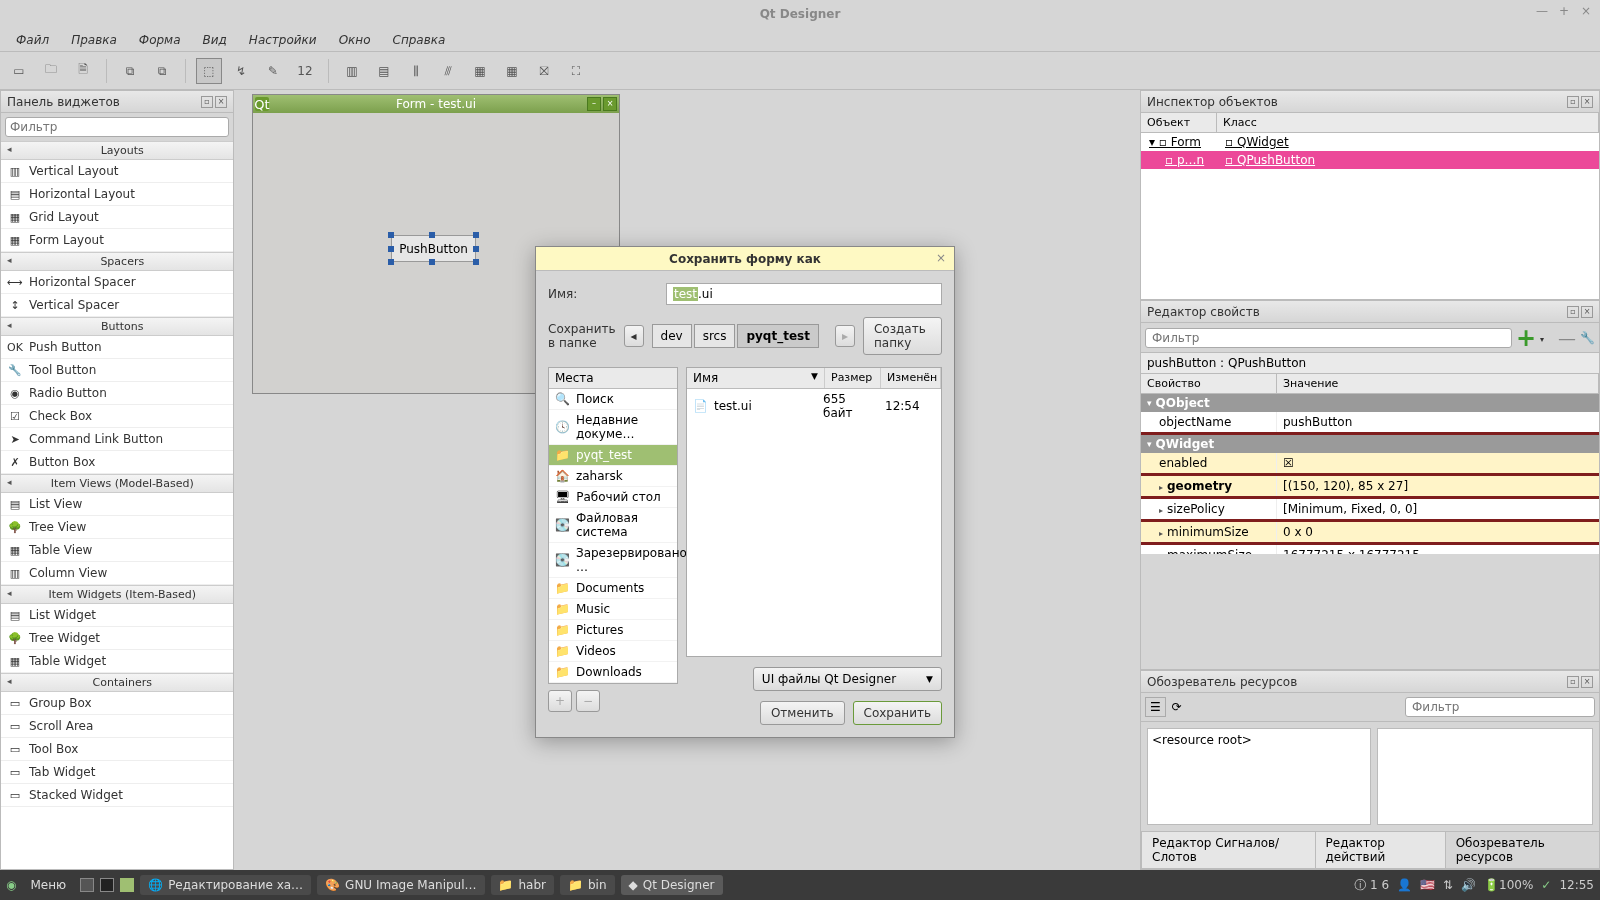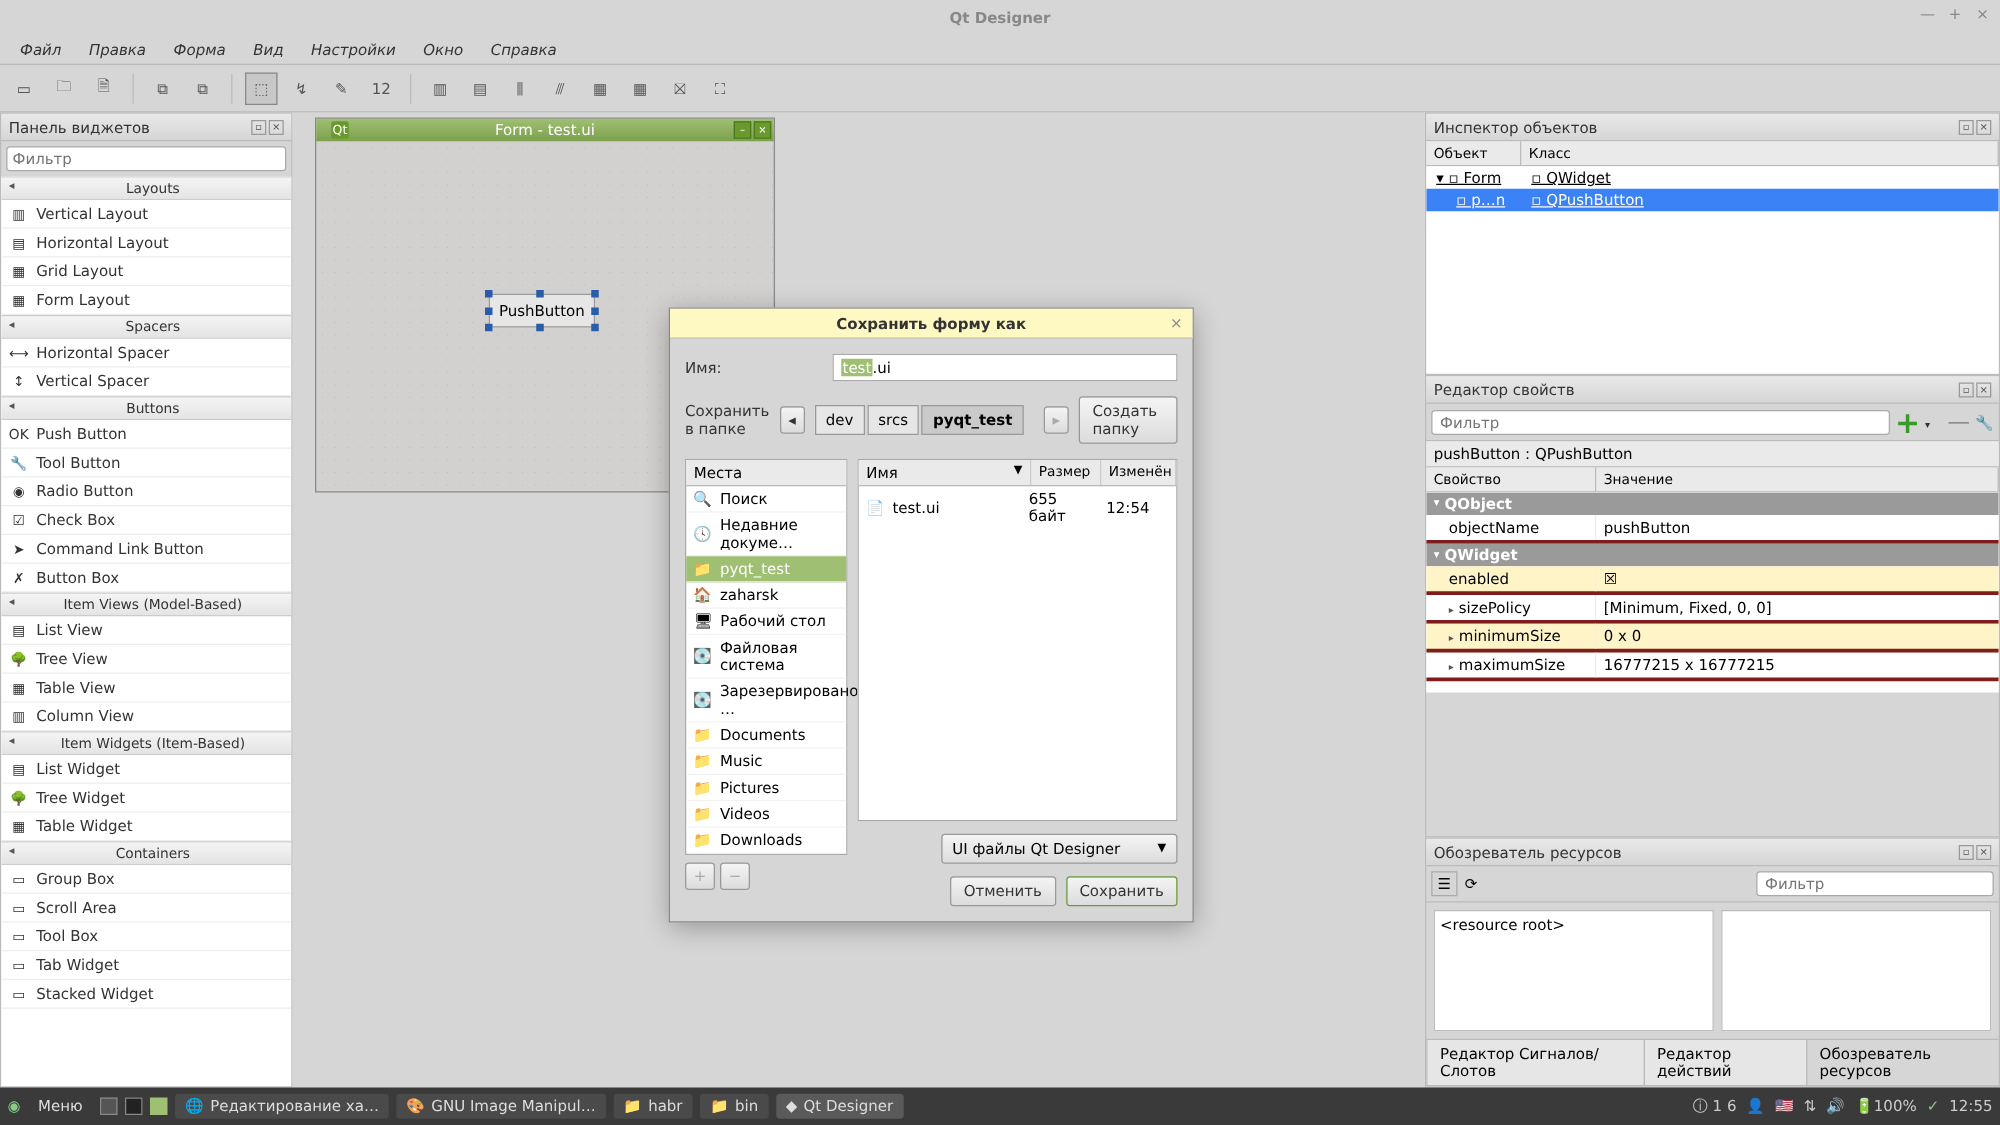--- a/index.html
+++ b/index.html
@@ -29,34 +29,34 @@
 .widgetbox { flex: 1; overflow-y: auto; background: #fff; }
 .filter { width: calc(100% - 8px); margin: 4px; padding: 2px 4px; border: 1px solid #aaa; border-radius: 3px; background: #fff; color: #888; }
 .wb-cat { background: linear-gradient(#f4f4f4,#e4e4e4); border-top: 1px solid #ccc; border-bottom: 1px solid #ccc; text-align: center; padding: 2px 0; font-size: 11px; color: #333; }
 .wb-cat::before { content: "◂"; float: left; margin-left: 6px; color: #555; font-size: 9px; }
 .wb-item { display: flex; align-items: center; gap: 6px; padding: 3px 6px; border-bottom: 1px solid #eee; color: #333; }
 .wic { width: 16px; height: 16px; display: inline-flex; align-items: center; justify-content: center; font-size: 11px; }
 
 .center { flex: 1; position: relative; background: #d6d6d6; }
 .formwin { position: absolute; left: 18px; top: 4px; width: 368px; background: #d2d1cf; border: 1px solid #888; }
 .formwin .fhdr { height: 18px; background: linear-gradient(#9fbf72,#7ca04d); color: #fff; font-size: 11px; display: flex; align-items: center; justify-content: center; position: relative; }
-.formwin .fhdr .qicon { position: absolute; left: 12px; width: 14px; height: 14px; background: #6a9a2e; color: #fff; display: flex; align-items: center; justify-content: center; font-size: 10px; border-radius: 2px; }
+.formwin .fhdr .qicon { position: absolute; left: 2px; width: 14px; height: 14px; background: #6a9a2e; color: #fff; display: flex; align-items: center; justify-content: center; font-size: 13px; border-radius: 2px; }
 .formwin .fhdr .fwb { position: absolute; right: 2px; display: flex; gap: 2px; }
 .fwbtn { width: 14px; height: 14px; background: #6a9a2e; border: 1px solid #4a7a1e; color: #fff; font-size: 8px; text-align: center; line-height: 12px; }
 .formbody { height: 280px; background-image: radial-gradient(circle, #bbb 0.5px, transparent 0.5px); background-size: 10px 10px; position: relative; }
 .pushbtn { position: absolute; left: 138px; top: 122px; width: 85px; height: 27px; background: #e6e6e6; border: 1px solid #999; display: flex; align-items: center; justify-content: center; font-size: 12px; }
 .selhandle { position: absolute; width: 6px; height: 6px; background: #2a5da8; }
 
 .rightcol { width: 460px; display: flex; flex-direction: column; }
 .inspector { height: 210px; }
 .insp-hdr { display: flex; background: #eaeaea; border-bottom: 1px solid #bbb; }
 .insp-hdr div { padding: 3px 6px; border-right: 1px solid #bbb; font-size: 11px; }
 .insp-body { flex: 1; background: #fff; overflow: auto; }
 .insp-row { display: flex; align-items: flex-start; padding: 2px 4px; gap: 4px; text-decoration: underline; }
-.insp-row.sel { background: #3b82f6; color: #fff; }
+.insp-row.sel { background: #ec4899; color: #fff; }
 
 .propeditor { flex: 1; min-height: 160px; }
 .prop-toolbar { display: flex; align-items: center; gap: 4px; padding: 4px; border-bottom: 1px solid #bbb; }
 .prop-filter { flex: 1; padding: 2px 6px; border: 1px solid #aaa; border-radius: 3px; background: #fff; color: #888; }
 .plus { color: #3a9a2a; font-size: 24px; font-weight: bold; line-height: 14px; position: relative; }
 .plus::after { content: "▾"; font-size: 8px; color: #333; position: absolute; right: -8px; bottom: -2px; }
 .prop-obj { background: #eaeaea; padding: 3px 6px; border-bottom: 1px solid #bbb; }
 .prop-cols { display: flex; background: #eaeaea; border-bottom: 1px solid #bbb; }
 .prop-cols div { padding: 3px 6px; border-right: 1px solid #bbb; font-size: 11px; }
 .prop-table { background: #fff; overflow: auto; height: 160px; }
@@ -355,20 +355,24 @@
           <div class="prop-group"><span style="font-size:9px">▾</span> QObject</div>
           <div class="prop-row">
             <div class="pname ">objectName</div>
             <div class="pval">pushButton</div>
           </div>
           <div class="prop-group"><span style="font-size:9px">▾</span> QWidget</div>
           <div class="prop-row hi">
             <div class="pname ">enabled</div>
             <div class="pval">☒</div>
           </div>
+          <div class="prop-row hi bold">
+            <div class="pname exp">geometry</div>
+            <div class="pval">[(150, 120), 85 x 27]</div>
+          </div>
           <div class="prop-row">
             <div class="pname exp">sizePolicy</div>
             <div class="pval">[Minimum, Fixed, 0, 0]</div>
           </div>
           <div class="prop-row hi">
             <div class="pname exp">minimumSize</div>
             <div class="pval">0 x 0</div>
           </div>
           <div class="prop-row">
             <div class="pname exp">maximumSize</div>

